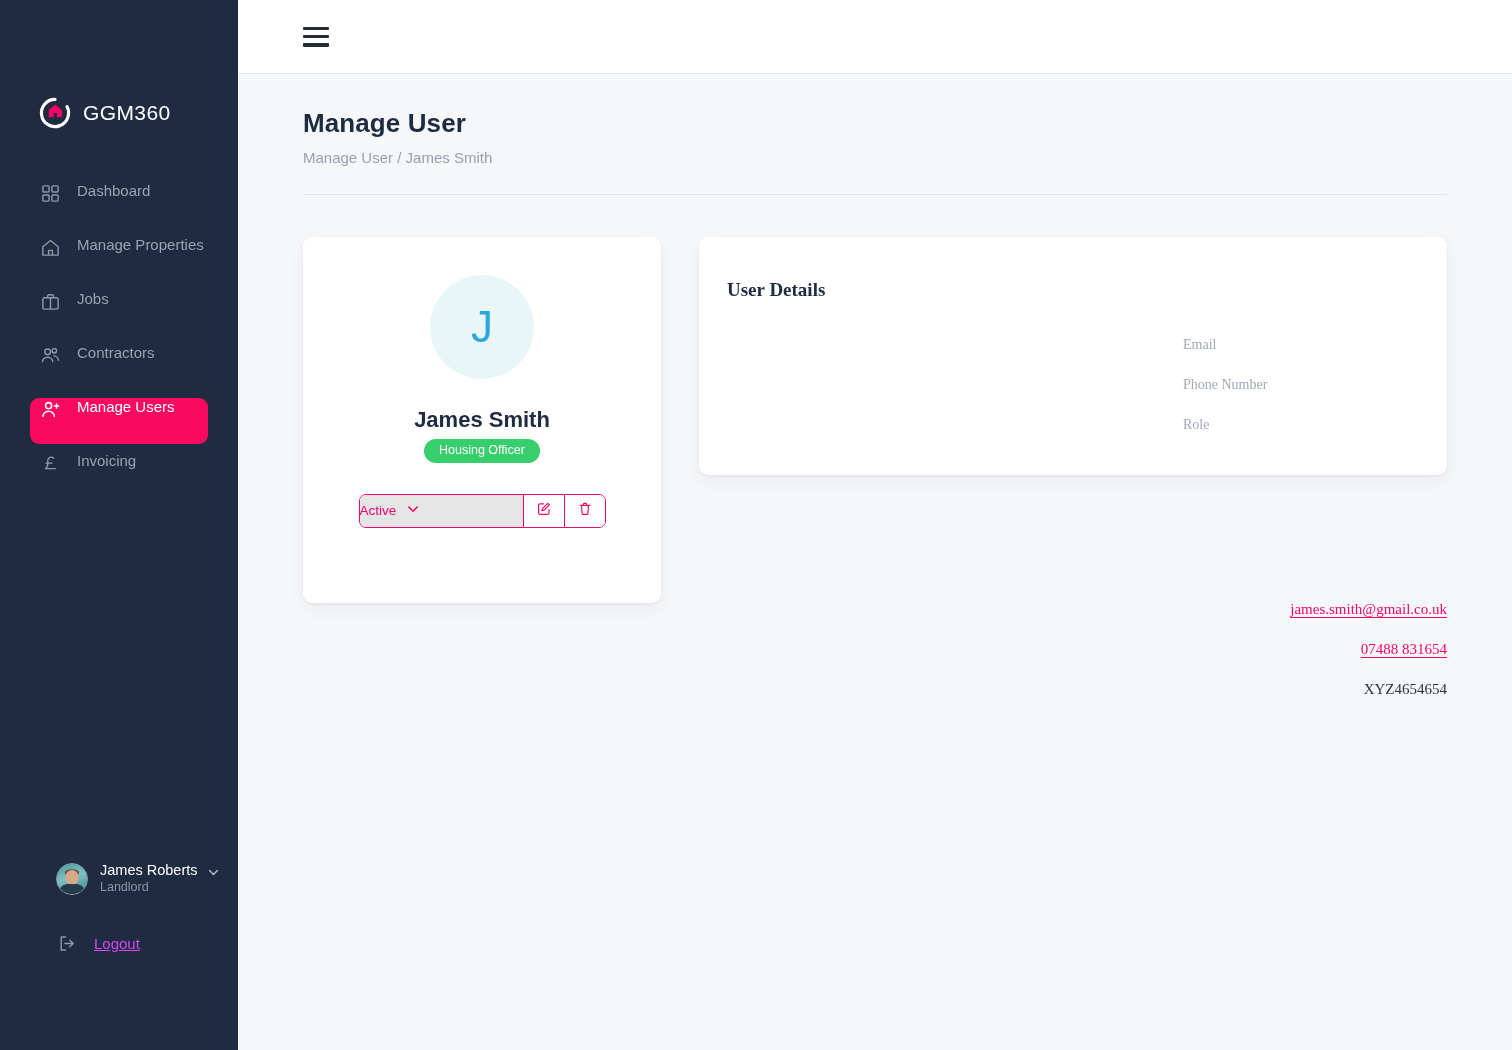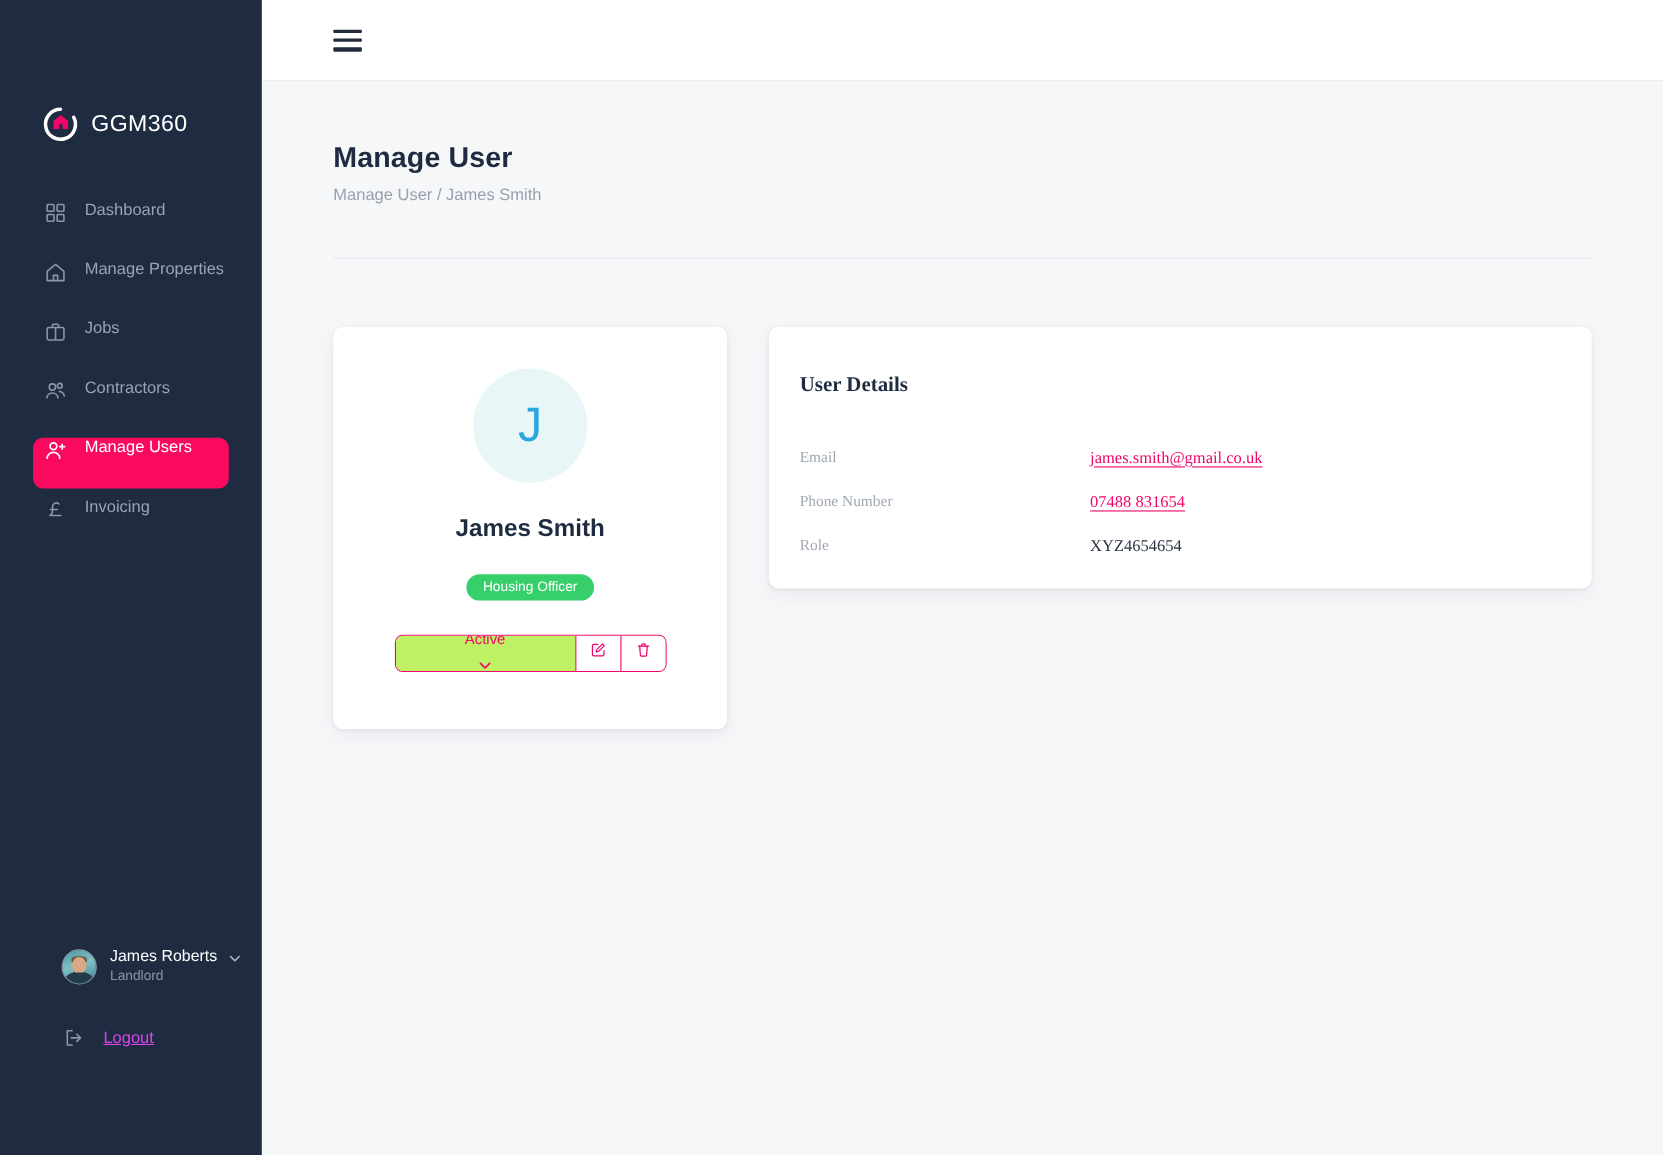--- a/index.html
+++ b/index.html
@@ -140,21 +140,20 @@
   .logout-label { color: #d946ef; font-size: 15px; text-decoration: underline; }
 
   
   .main {
     flex: 1 1 auto;
     height: 1050px;
     background: #f6f7f9;
     display: flex;
     flex-direction: column;
     min-width: 0;
-    gap: 20px;
   }
 
   .topbar {
     height: 74px;
     flex: 0 0 74px;
     background: #ffffff;
     border-bottom: 1px solid #e4e7eb;
     display: flex;
     align-items: center;
     padding-left: 65px;
@@ -226,48 +225,47 @@
     font-weight: 400;
     line-height: 1;
   }
   .user-name {
     margin-top: 28px;
     font-size: 22px;
     font-weight: bold;
     color: #1e2b40;
   }
   .role-badge {
-    margin-top: 29px;
+    margin-top: 6px;
     background: #36cf6b;
     color: #ffffff;
     font-size: 12.5px;
     padding: 5px 15px 6px 15px;
     border-radius: 13px;
     line-height: 1;
   }
 
   .action-group {
     margin-top: 31px;
     display: flex;
     border: 1px solid #f2056a;
     border-radius: 7px;
     overflow: hidden;
     height: 34px;
   }
   .status-select {
     width: 163px;
     display: flex;
     align-items: center;
-    justify-content: center;
+    justify-content: flex-start;
     gap: 10px;
     color: #f2056a;
     font-size: 13.5px;
     cursor: pointer;
-    background: #bef264;
-    flex-direction: column;
+    background: #e5e5e5;
   }
   .icon-btn {
     width: 41px;
     display: flex;
     align-items: center;
     justify-content: center;
     border-left: 1px solid #f2056a;
     cursor: pointer;
     background: #ffffff;
   }
@@ -280,22 +278,23 @@
     font-family: Liberation Serif, serif;
   }
   .details-title {
     font-size: 19px;
     font-weight: bold;
     color: #1e2b40;
   }
   .details-rows { margin-top: 36px; }
   .detail-row {
     display: flex;
-    align-items: center;
+    align-items: flex-end;
     height: 40px;
+    flex-direction: column;
   }
   .detail-label {
     width: 264px;
     flex: 0 0 264px;
     font-size: 14px;
     color: #a0a8b4;
   }
   .detail-value { font-size: 15px; color: #2b3444; }
   .detail-value.link {
     color: #f2056a;

